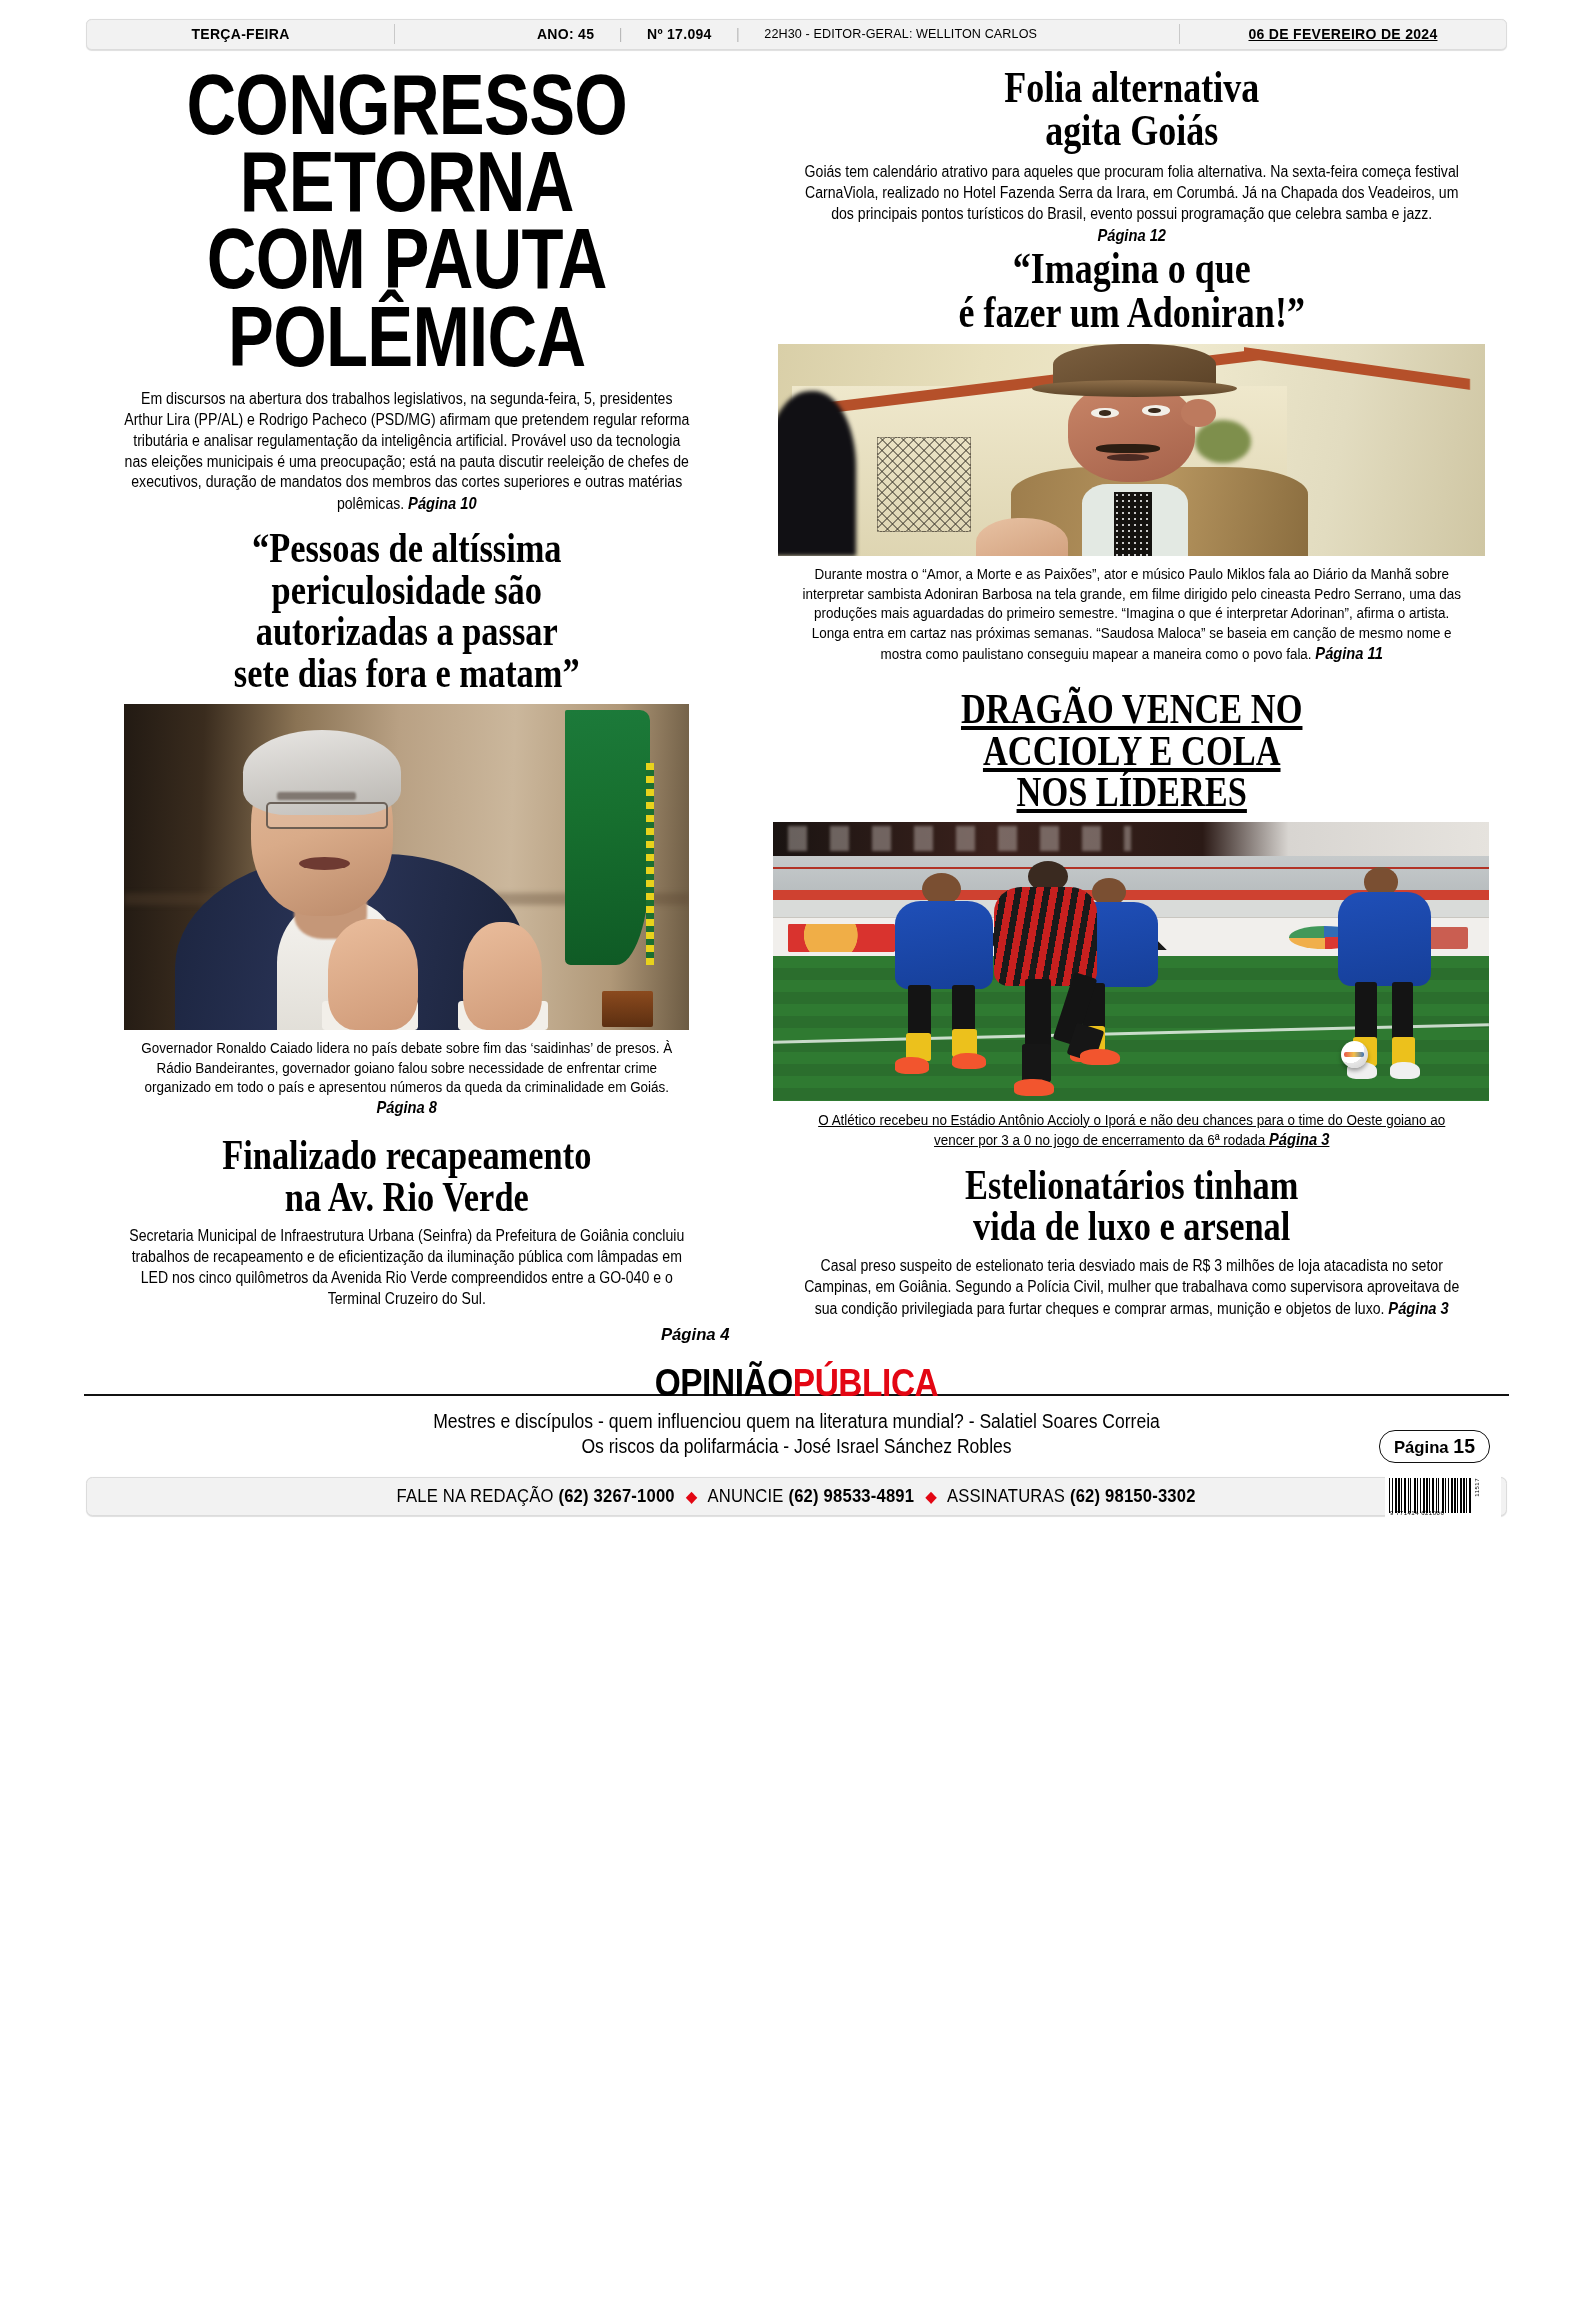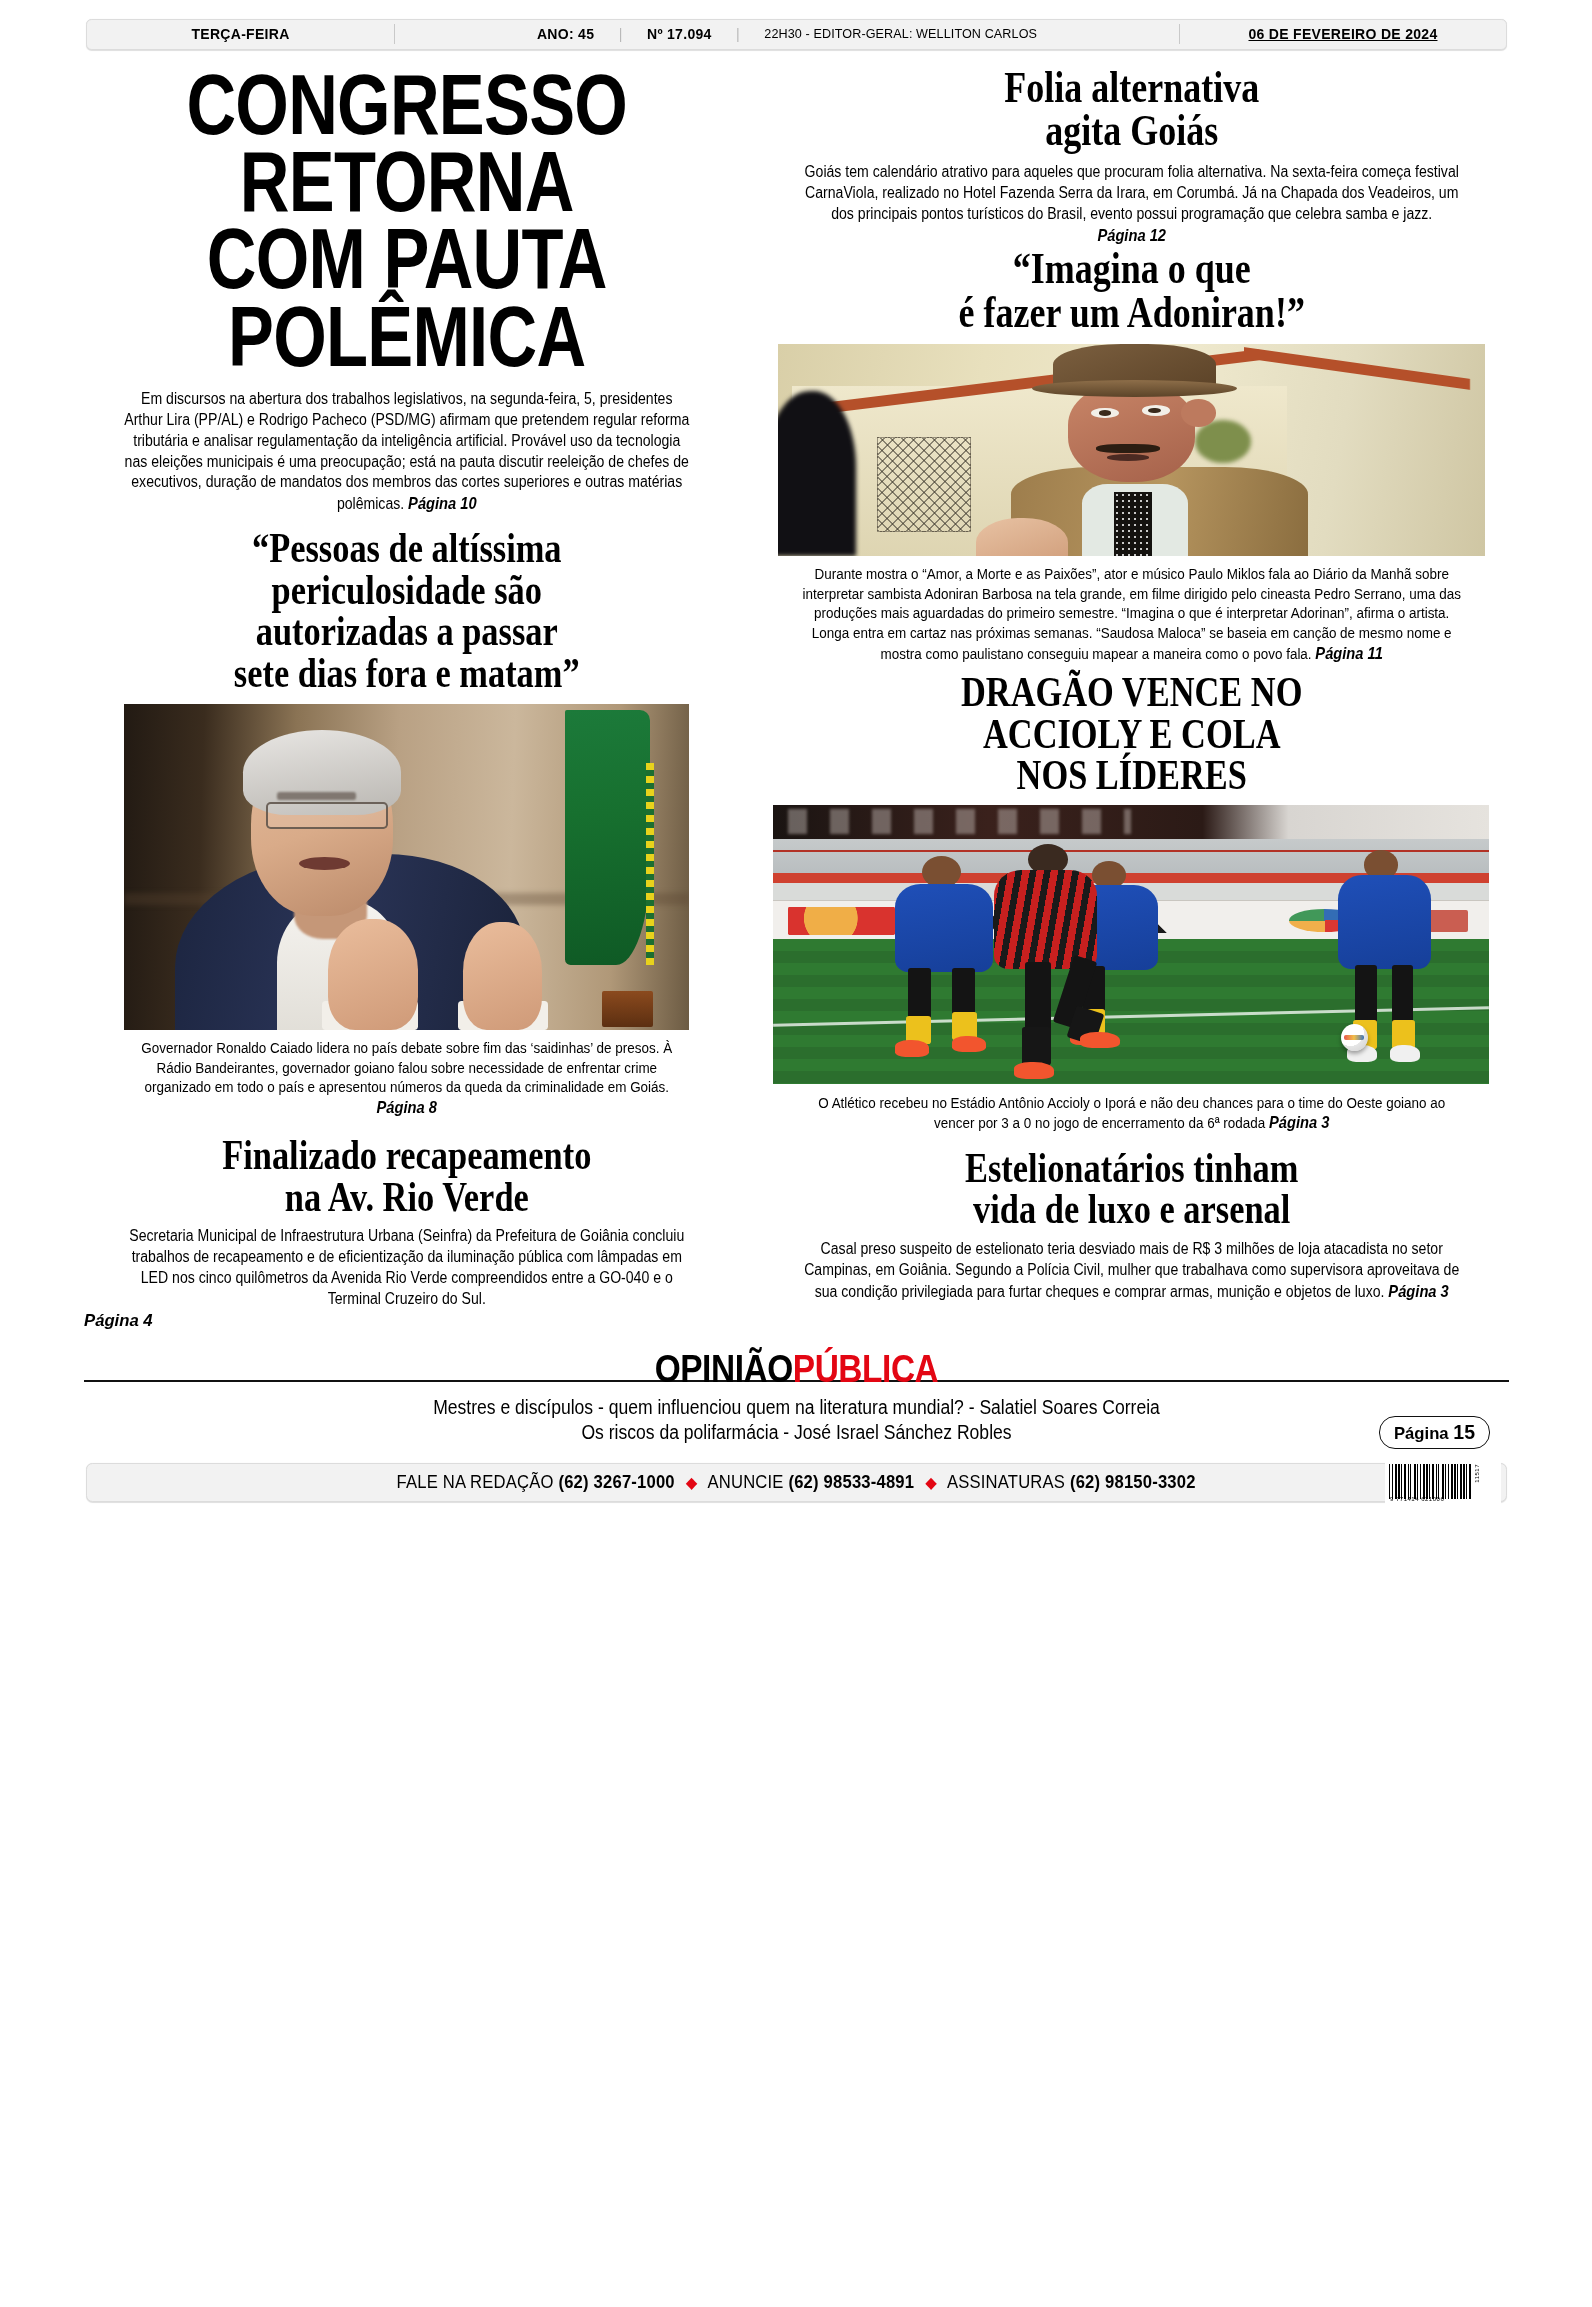--- a/index.html
+++ b/index.html
@@ -310,21 +310,21 @@
       </div>
 
       <div style="margin-top:16px;">
         <div class="hl-serif s2">
           <div>Finalizado recapeamento</div>
           <div>na Av. Rio Verde</div>
         </div>
         <p class="body-txt" style="margin-top:8.4px;">
           <span>Secretaria Municipal de Infraestrutura Urbana (Seinfra) da Prefeitura de Goiânia concluiu trabalhos de recapeamento e de eficientização da iluminação pública com lâmpadas em LED nos cinco quilômetros da Avenida Rio Verde compreendidos entre a GO-040 e o Terminal Cruzeiro do Sul.</span>
         </p>
-        <div class="pg" style="text-align:left;margin-top:2px;">Página 4</div>
+        <div class="pg" style="text-align:right;margin-top:16px;">Página 4</div>
       </div>
 
     </div>
 
     <div class="col-right">
 
       <div>
         <div class="hl-serif s1">
           <div>Folia alternativa</div>
           <div>agita Goiás</div>
@@ -363,21 +363,21 @@
           <div class="brim"></div>
           <div class="hand3"></div>
         </div>
 
         <p class="cap" style="margin-top:8.4px;">
           <span>Durante mostra o “Amor, a Morte e as Paixões”, ator e músico Paulo Miklos fala ao Diário da Manhã sobre interpretar sambista Adoniran Barbosa na tela grande, em filme dirigido pelo cineasta Pedro Serrano, uma das produções mais aguardadas do primeiro semestre. “Imagina o que é interpretar Adorinan”, afirma o artista. Longa entra em cartaz nas próximas semanas. “Saudosa Maloca” se baseia em canção de mesmo nome e mostra como paulistano conseguiu mapear a maneira como o povo fala.</span>
           <span class="pg">Página 11</span>
         </p>
       </div>
 
-      <div style="margin-top:7px;">
+      <div style="margin-top:24px;text-decoration:underline;">
         <div class="hl-serif caps">
           <div>DRAGÃO VENCE NO</div>
           <div>ACCIOLY E COLA</div>
           <div>NOS LÍDERES</div>
         </div>
 
         <div class="photo ph-soccer" style="margin:9.3px auto 0 auto;width:716px;">
           <div class="banner"></div>
           <div class="stand"></div>
           <div class="railing"></div>

